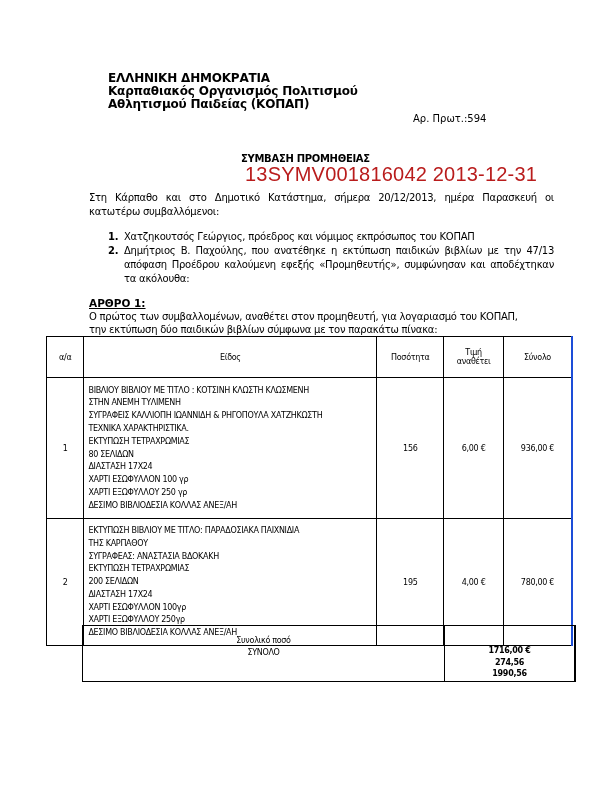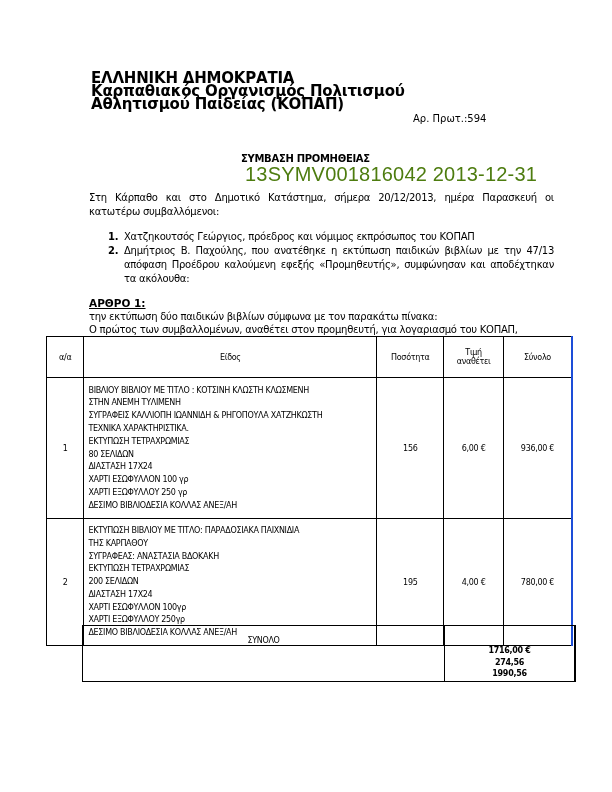--- a/index.html
+++ b/index.html
@@ -1,22 +1,22 @@
 <!DOCTYPE html>
 <html><head>
 <meta charset="utf-8">
 <style>
   html, body { margin: 0; padding: 0; background: #ffffff; }
   body { width: 612px; height: 792px; position: relative; overflow: hidden;
          font-family: "DejaVu Sans", sans-serif; color: #000; }
   .abs { position: absolute; }
-  .hdr { left: 91px; top: 72px; font-size: 15px; font-weight: bold; line-height: 13px; letter-spacing: -0.2px; }
+  .hdr { left: 108px; top: 72px; font-size: 12px; font-weight: bold; line-height: 13px; letter-spacing: -0.2px; }
   .protocol { left: 413px; top: 113px; font-size: 10px; }
   .ctitle { left: 241px; top: 153px; font-size: 10px; font-weight: bold; letter-spacing: -0.3px; }
-  .ada { left: 245px; top: 163px; font-size: 20px; font-family: "Liberation Sans", sans-serif; color: #4d7c0f; letter-spacing: 0.2px; }
+  .ada { left: 245px; top: 163px; font-size: 20px; font-family: "Liberation Sans", sans-serif; color: #b91c1c; letter-spacing: 0.2px; }
   .intro { left: 89px; top: 191px; width: 465px; font-size: 10px; line-height: 14px; text-align: justify; letter-spacing: -0.25px; }
   .plist { left: 89px; top: 230px; width: 465px; font-size: 10px; line-height: 14px; margin: 0; padding: 0; list-style: none; letter-spacing: -0.25px; }
   .plist li { position: relative; padding-left: 21px; text-align: justify; }
   .plist .num { position: absolute; left: 19px; font-weight: bold; }
   .plist li .txt { display: block; margin-left: 14px; }
   .article { left: 89px; top: 297px; font-size: 10.5px; font-weight: bold; text-decoration: underline; }
   .artbody { left: 89px; top: 310px; width: 470px; font-size: 10px; line-height: 13px; letter-spacing: -0.25px; }
   table.items { position: absolute; left: 46px; top: 336px; width: 527px; border-collapse: collapse;
                 font-family: "DejaVu Sans", sans-serif; font-size: 8px; letter-spacing: -0.3px; }
   table.items td, table.items th { border: 1px solid #000; padding: 4px; vertical-align: middle; font-weight: normal; }
@@ -55,22 +55,22 @@
     <span class="txt">Χατζηκουτσός Γεώργιος, πρόεδρος και  νόμιμος εκπρόσωπος του ΚΟΠΑΠ</span>
   </li>
   <li>
     <span class="num">2.</span>
     <span class="txt">Δημήτριος Β. Παχούλης, που ανατέθηκε η εκτύπωση παιδικών βιβλίων με την 47/13 απόφαση Προέδρου καλούμενη εφεξής «Προμηθευτής», συμφώνησαν και αποδέχτηκαν τα ακόλουθα:</span>
   </li>
 </ol>
 
 <div class="abs article">ΑΡΘΡΟ 1:</div>
 <div class="abs artbody">
+  <div>Ο πρώτος των συμβαλλομένων, αναθέτει στον προμηθευτή, για λογαριασμό του ΚΟΠΑΠ,</div>
   <div>την εκτύπωση δύο παιδικών βιβλίων σύμφωνα με τον παρακάτω πίνακα:</div>
-  <div>Ο πρώτος των συμβαλλομένων, αναθέτει στον προμηθευτή, για λογαριασμό του ΚΟΠΑΠ,</div>
 </div>
 
 <table class="items">
   <thead>
     <tr>
       <th class="c1">α/α</th>
       <th class="c2">Είδος</th>
       <th class="c3">Ποσότητα</th>
       <th class="c4">
         <div>Τιμή</div>
@@ -113,20 +113,21 @@
       </td>
       <td class="center">195</td>
       <td class="center">4,00 €</td>
       <td class="center right-bold">780,00 €</td>
     </tr>
   </tbody>
 </table>
 
 <div class="totals">
   <div class="lbls">
+    <div>Συνολικό ποσό</div>
     <div>ΣΥΝΟΛΟ</div>
   </div>
   <div class="vals">
     <div>1716,00 €</div>
     <div>274,56</div>
     <div>1990,56</div>
   </div>
 </div>
 
 </body></html>

